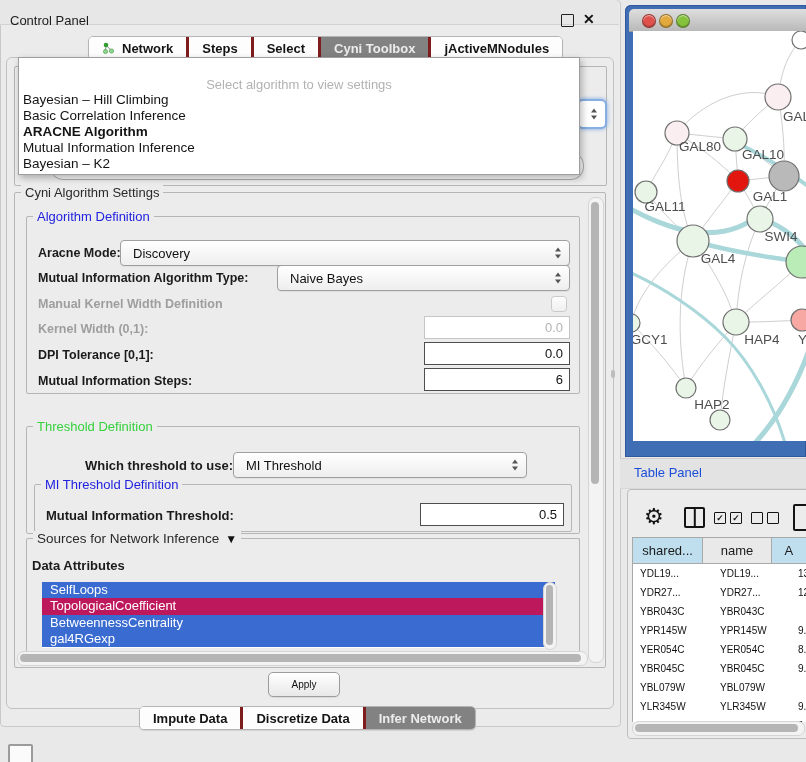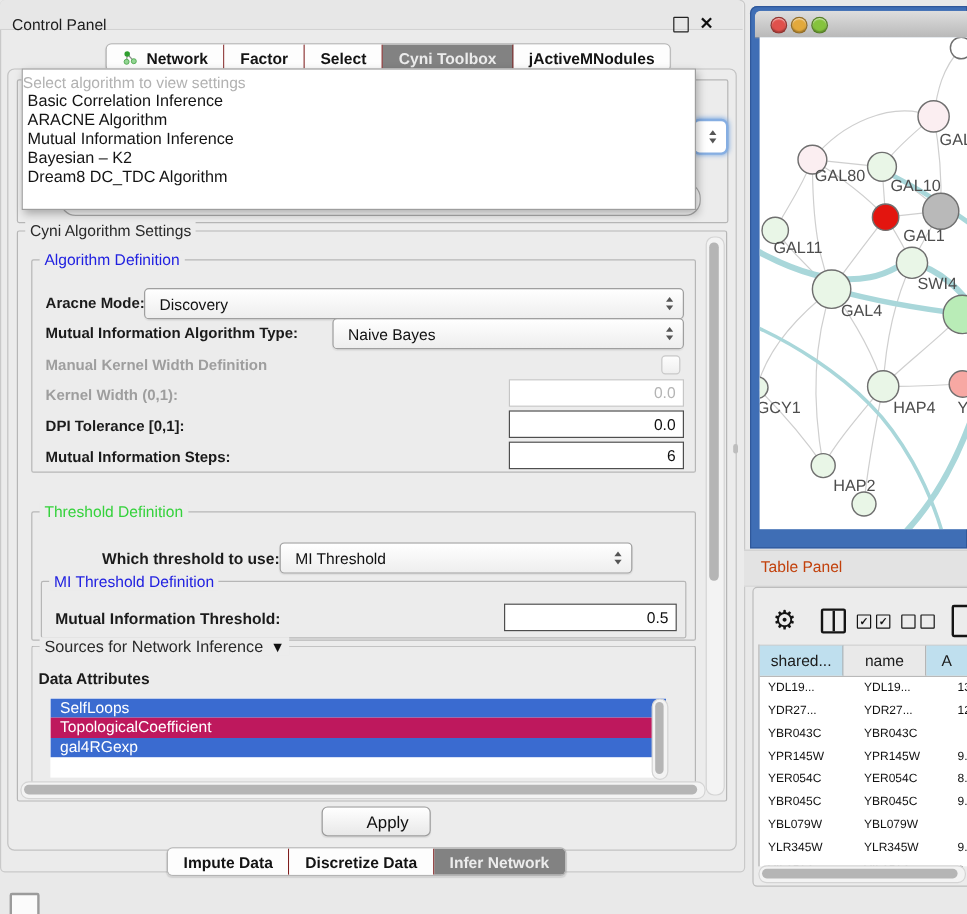--- a/index.html
+++ b/index.html
@@ -12,44 +12,44 @@
              border-radius:4px;}
   #cp-titlebar{left:0;top:8;width:619px;height:24px;background:#e7e7e7;border-bottom:1px solid #d2d2d2;
                border-radius:4px 4px 0 0;}
   #cp-title{left:10px;top:13px;font-size:13px;color:#1d1d1d;}
   #cp-float{left:561px;top:14px;width:11px;height:11px;border:1.6px solid #222;border-radius:1px;background:transparent;}
   #cp-close{left:583px;top:11px;font-size:14px;font-weight:700;color:#111;line-height:16px;}
 
   .tabstrip{display:flex;border:1px solid #b4b4b4;border-radius:5px;overflow:hidden;background:#fdfdfd;
             box-shadow:0 1px 1px rgba(0,0,0,.10);}
   .seg{display:flex;align-items:center;padding:0 13px;height:22px;background:#fdfdfd;color:#141414;
-       font-size:13px;font-weight:600;border-right:1px solid #7f1d1d;white-space:nowrap;}
+       font-size:13px;font-weight:600;border-right:3px solid #7f1d1d;white-space:nowrap;}
   .seg:last-child{border-right:none;}
   .seg.sel{background:#828282;color:#ececec;}
   #top-tabs{left:88px;top:36px;}
   #bottom-tabs{left:139px;top:706px;}
   .net-ico{width:14px;height:13px;margin-right:6px;}
 
   
   #cp-content{left:6px;top:57px;width:606px;height:650px;background:#ececec;border:1px solid #c2c2c2;
               border-radius:6px;}
 
   
   #frag-group{left:14px;top:66px;width:591px;height:118px;border:1px solid #b6b6b6;border-radius:2px;}
   #frag-combo-focus{left:577px;top:99px;width:26px;height:26px;background:#fff;border:2px solid #86aee2;
                     border-radius:6px;box-shadow:0 0 4px #7aa7e0;}
   #frag-combo{left:50px;top:152px;width:532px;height:26px;background:#f7f7f7;border:1px solid #a9a9a9;
               border-radius:13px;}
 
   
   #algo-dropdown{left:18px;top:57px;width:560px;height:116px;background:#fff;border:1px solid #9e9e9e;
                  box-shadow:2px 3px 7px rgba(0,0,0,.28);z-index:50;}
-  #algo-placeholder{text-align:left;color:#b2b2b2;font-size:13px;padding-top:3px;height:15px;}
+  #algo-placeholder{text-align:center;color:#b2b2b2;font-size:13px;padding-top:19px;height:15px;}
   .algo-item{height:16px;line-height:16px;padding-left:4px;font-size:13.5px;color:#141414;white-space:nowrap;}
-  .algo-item.bold{font-weight:400;}
+  .algo-item.bold{font-weight:700;}
 
   
   .group{border:1px solid #b6b6b6;border-radius:2px;}
   .gtitle{position:absolute;top:-8px;left:6px;background:#ececec;padding:0 4px;font-size:13px;color:#2a2a2a;white-space:nowrap;}
   .gtitle.blue{color:#2121e0;}
   .gtitle.green{color:#35d23c;}
 
   #grp-settings{left:14px;top:192px;width:590px;height:474px;}
   #grp-algdef{left:26px;top:216px;width:552px;height:176px;}
   #grp-threshold{left:26px;top:426px;width:552px;height:106px;}
@@ -74,39 +74,39 @@
 
   .chk{width:14px;height:14px;border:1.5px solid #c9c9c9;border-radius:3.5px;background:linear-gradient(#fdfdfd,#efefef);}
 
   .sb{background:#f3f3f3;border:1px solid #d4d4d4;border-radius:7px;}
   .sbt{position:absolute;background:#b5b5b5;border-radius:6px;}
 
   #attr-list{left:42px;top:582px;width:513px;height:66px;background:#fff;overflow:hidden;}
   .attr-item{height:16.3px;line-height:16.3px;color:#fff;font-size:13px;padding-left:8px;white-space:nowrap;}
 
   .btn{display:flex;align-items:center;justify-content:center;background:linear-gradient(#ffffff,#e8e8e8);
-       border:1px solid #9c9c9c;border-radius:5px;font-size:14px;color:#111;box-shadow:0 1px 1px rgba(0,0,0,.08);padding-left:19px;}
+       border:1px solid #9c9c9c;border-radius:5px;font-size:10px;color:#111;box-shadow:0 1px 1px rgba(0,0,0,.08);}
   #apply-btn{left:268px;top:672px;width:70px;height:23px;}
 
   .tri-right{display:inline-block;width:0;height:0;border-top:7px solid transparent;border-bottom:7px solid transparent;
              border-left:10px solid #111;margin-left:8px;vertical-align:-3px;}
   .tri-down{font-size:12px;color:#111;margin-left:6px;}
 
   
   #net-frame{left:625px;top:5px;width:181px;height:452px;background:#3f6eb5;border-radius:6px 0 0 0;
              box-shadow:inset 0 0 0 1px #30589a;}
   #net-titlebar{left:629px;top:9px;width:177px;height:22px;background:linear-gradient(#dedede,#b9b9b9);
                 border-radius:5px 0 0 0;border-bottom:1px solid #9a9a9a;}
   .tl{position:absolute;top:14px;width:12px;height:12px;border-radius:50%;box-shadow:inset 0 1px 1px rgba(255,255,255,.6), inset 0 -1px 1px rgba(0,0,0,.25);border:0.5px solid rgba(0,0,0,.35);}
   #net-canvas{left:633px;top:31px;width:173px;height:410px;background:#fff;overflow:hidden;}
 
   
   #tp-titlebar{left:620px;top:458px;width:186px;height:29px;background:#e3e3e3;border-top:1px solid #cfcfcf;
                border-bottom:1px solid #d8d8d8;}
-  #tp-title{left:634px;top:465px;font-size:13px;color:#c2410c;}
+  #tp-title{left:634px;top:465px;font-size:13px;color:#1d4ed8;}
   #tp-body{left:627px;top:489px;width:185px;height:248px;background:#ececec;border:1px solid #bdbdbd;border-radius:4px;}
 
   .ticon{color:#141414;}
   #ic-gear{left:644px;top:505px;font-size:22px;line-height:24px;}
   #ic-split{left:684px;top:507px;width:17px;height:17px;border:2.4px solid #141414;border-radius:2px;}
   #ic-split i{position:absolute;left:50%;top:0;width:2.4px;height:100%;background:#141414;transform:translateX(-50%);}
   .boxpair{display:flex;gap:4px;}
   #ic-checked{left:714px;top:512px;}
   #ic-unchecked{left:751px;top:512px;}
   .cbx{width:10px;height:10px;border:1.6px solid #141414;border-radius:1px;font-size:9px;line-height:10px;
@@ -140,21 +140,21 @@
       <svg class="net-ico" viewBox="0 0 14 13">
         <line x1="4" y1="3" x2="3.5" y2="9.5" stroke="#8a8a8a" stroke-width="1"></line>
         <line x1="4" y1="3" x2="9.5" y2="9" stroke="#8a8a8a" stroke-width="1"></line>
         <circle cx="4" cy="3" r="2.3" fill="#2f9e2f"></circle>
         <circle cx="3.5" cy="9.5" r="2.1" fill="#93d693" stroke="#4aa54a" stroke-width="0.7"></circle>
         <circle cx="9.5" cy="9" r="2.1" fill="#93d693" stroke="#4aa54a" stroke-width="0.7"></circle>
       </svg>
       <span>Network</span>
     </div>
     <div class="seg">
-        <span>Factor</span>
+        <span>Steps</span>
       </div>
     <div class="seg">
         <span>Select</span>
       </div>
     <div class="seg sel">
         <span>Cyni Toolbox</span>
       </div>
     <div class="seg">
         <span>jActiveMNodules</span>
       </div>
@@ -166,25 +166,25 @@
   <div class="abs" id="frag-combo-focus">
     <span class="spin">
         <i class="up"></i>
         <i class="dn"></i>
       </span>
   </div>
   <div class="abs" id="frag-combo"></div>
 
   <div class="abs" id="algo-dropdown">
     <div id="algo-placeholder">Select algorithm to view settings</div>
+    <div class="algo-item">Bayesian – Hill Climbing</div>
     <div class="algo-item">Basic Correlation Inference</div>
     <div class="algo-item bold">ARACNE Algorithm</div>
     <div class="algo-item">Mutual Information Inference</div>
     <div class="algo-item">Bayesian – K2</div>
-    <div class="algo-item">Dream8 DC_TDC Algorithm</div>
   </div>
 
   <div class="abs group" id="grp-settings">
     <span class="gtitle">Cyni Algorithm Settings</span>
   </div>
 
   <div class="abs sb" style="left:588px;top:197px;width:14px;height:464px;">
     <span class="sbt" style="left:2px;top:4px;width:8px;height:282px;"></span>
   </div>
 
@@ -236,20 +236,21 @@
 
   <div class="abs group" id="grp-sources">
     <span class="gtitle" style="font-size:13.5px;">
       <span>Sources for Network Inference</span><span class="tri-down">▼</span>
     </span>
   </div>
   <div class="abs lbl" style="left:32px;top:558px;font-size:13px;">Data Attributes</div>
   <div class="abs" id="attr-list">
     <div class="attr-item" style="background: rgb(58, 107, 208);">SelfLoops</div>
     <div class="attr-item" style="background: #be185d;">TopologicalCoefficient</div>
+    <div class="attr-item" style="background: rgb(58, 107, 208);">BetweennessCentrality</div>
     <div class="attr-item" style="background: rgb(58, 107, 208);">gal4RGexp</div>
   </div>
   <div class="abs sb" style="left:543px;top:582px;width:12px;height:66px;">
     <span class="sbt" style="left:2px;top:2px;width:7px;height:60px;"></span>
   </div>
   <div class="abs sb" style="left:17px;top:651px;width:569px;height:13px;">
     <span class="sbt" style="left:2px;top:2px;width:561px;height:8px;"></span>
   </div>
 
   <div class="abs btn" id="apply-btn">Apply</div>

